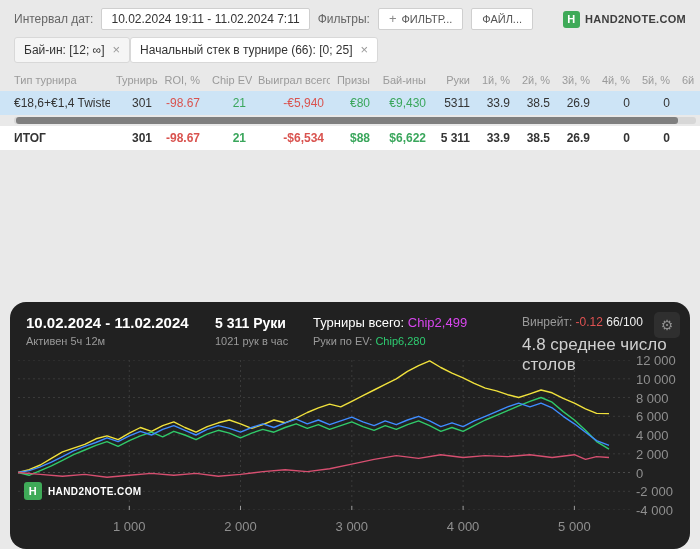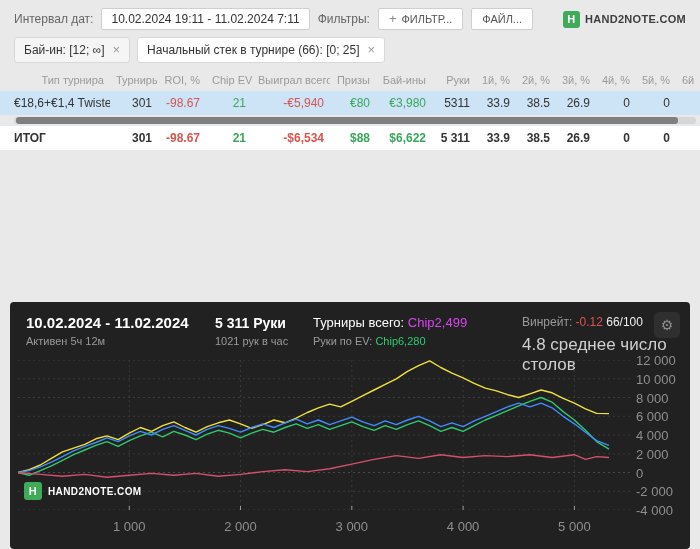--- a/index.html
+++ b/index.html
@@ -7,42 +7,42 @@
 
   
   .topbar{display:flex;align-items:center;padding:8px 14px 5px 14px;gap:8px;font-size:12px;color:#666}
   .datebox{background:#fff;border:1px solid #cfcfcf;border-radius:2px;padding:3px 9px;color:#333;white-space:nowrap}
   .btn{background:#fff;border:1px solid #cfcfcf;border-radius:2px;padding:4px 10px;font-size:11px;color:#555;display:inline-flex;gap:5px;align-items:center;cursor:pointer;white-space:nowrap}
   .btn .plus{color:#8a8a8a;font-size:13px;line-height:10px}
   .brand{margin-left:auto;display:flex;align-items:center;gap:5px;font-weight:bold;font-size:11px;color:#3d3d3d;letter-spacing:.3px}
   .logo-ic{width:17px;height:17px;background:#3faa58;border-radius:3px;color:#fff;font-weight:bold;display:flex;align-items:center;justify-content:center;font-size:11px;flex:0 0 auto}
 
   
-  .chips{display:flex;gap:7px;padding:2px 0 0 14px}
+  .chips{display:flex;gap:0;padding:2px 0 0 14px}
   .chip{background:#f5f5f5;border:1px solid #d8d8d8;border-radius:3px;padding:5px 9px;font-size:12px;color:#333;display:inline-flex;gap:8px;align-items:center;cursor:pointer;white-space:nowrap}
   .chip.active{background:#fff}
   .chip .x{color:#999;font-size:13px;line-height:10px}
 
   
   .grid-table{margin-top:6px}
   table{width:700px;border-collapse:collapse;table-layout:fixed;font-size:12px;color:#333}
   th{font-weight:normal;font-size:11px;color:#9a9a9a;padding:5px 6px;text-align:right;white-space:nowrap;overflow:hidden}
-  th:first-child{text-align:right;padding-left:14px}
+  th:first-child{text-align:left;padding-left:14px}
   td{padding:5px 6px;text-align:right;white-space:nowrap;overflow:hidden}
   td:first-child{text-align:left;padding-left:14px}
   tr.sel{background:#cde4f6}
   tr.total td{background:#fff;font-weight:bold}
   .neg{color:#d9534f}
   .pos{color:#3aa65c}
   .sbar-cell{padding:2px 4px}
   .sbar{height:7px;background:#d7d7d7;border-radius:3px;position:relative}
   .sthumb{position:absolute;left:2px;top:0;height:7px;width:97%;background:#7f7f7f;border-radius:3px;cursor:pointer}
 
   
-  .panel{position:absolute;left:10px;top:302px;width:680px;height:247px;background:#212121;border-radius:4px;color:#ddd;overflow:hidden}
+  .panel{position:absolute;left:10px;top:302px;width:680px;height:247px;background:#212121;border-radius:16px;color:#ddd;overflow:hidden}
   .ph-date{position:absolute;left:16px;top:12px;font-size:15px;font-weight:bold;color:#fff}
   .ph-active{position:absolute;left:16px;top:33px;font-size:11px;color:#9a9a9a}
   .ph-hands{position:absolute;left:205px;top:13px;font-size:14px;font-weight:bold;color:#fff}
   .ph-hph{position:absolute;left:205px;top:33px;font-size:11px;color:#9a9a9a}
   .ph-won{position:absolute;left:303px;top:13px;font-size:13px;color:#fff}
   .ph-won .val{color:#d946ef;font-weight:normal}
   .ph-ev{position:absolute;left:303px;top:33px;font-size:11px;color:#9a9a9a}
   .ph-ev .val{color:#2ecc71}
   .ph-wr{position:absolute;left:512px;top:13px;font-size:12px;color:#9a9a9a}
   .ph-wr .negv{color:#e05252}
@@ -128,21 +128,21 @@
       <th>5й, %</th>
       <th>6й</th>
     </tr>
     <tr class="sel">
       <td>€18,6+€1,4 Twister</td>
       <td>301</td>
       <td class="neg">-98.67</td>
       <td class="pos">21</td>
       <td class="neg">-€5,940</td>
       <td class="pos">€80</td>
-      <td class="pos">€3,980</td>
+      <td class="pos">€9,430</td>
       <td>5311</td>
       <td>33.9</td>
       <td>38.5</td>
       <td>26.9</td>
       <td>0</td>
       <td>0</td>
       <td></td>
     </tr>
     <tr>
       <td class="sbar-cell" colspan="14">

